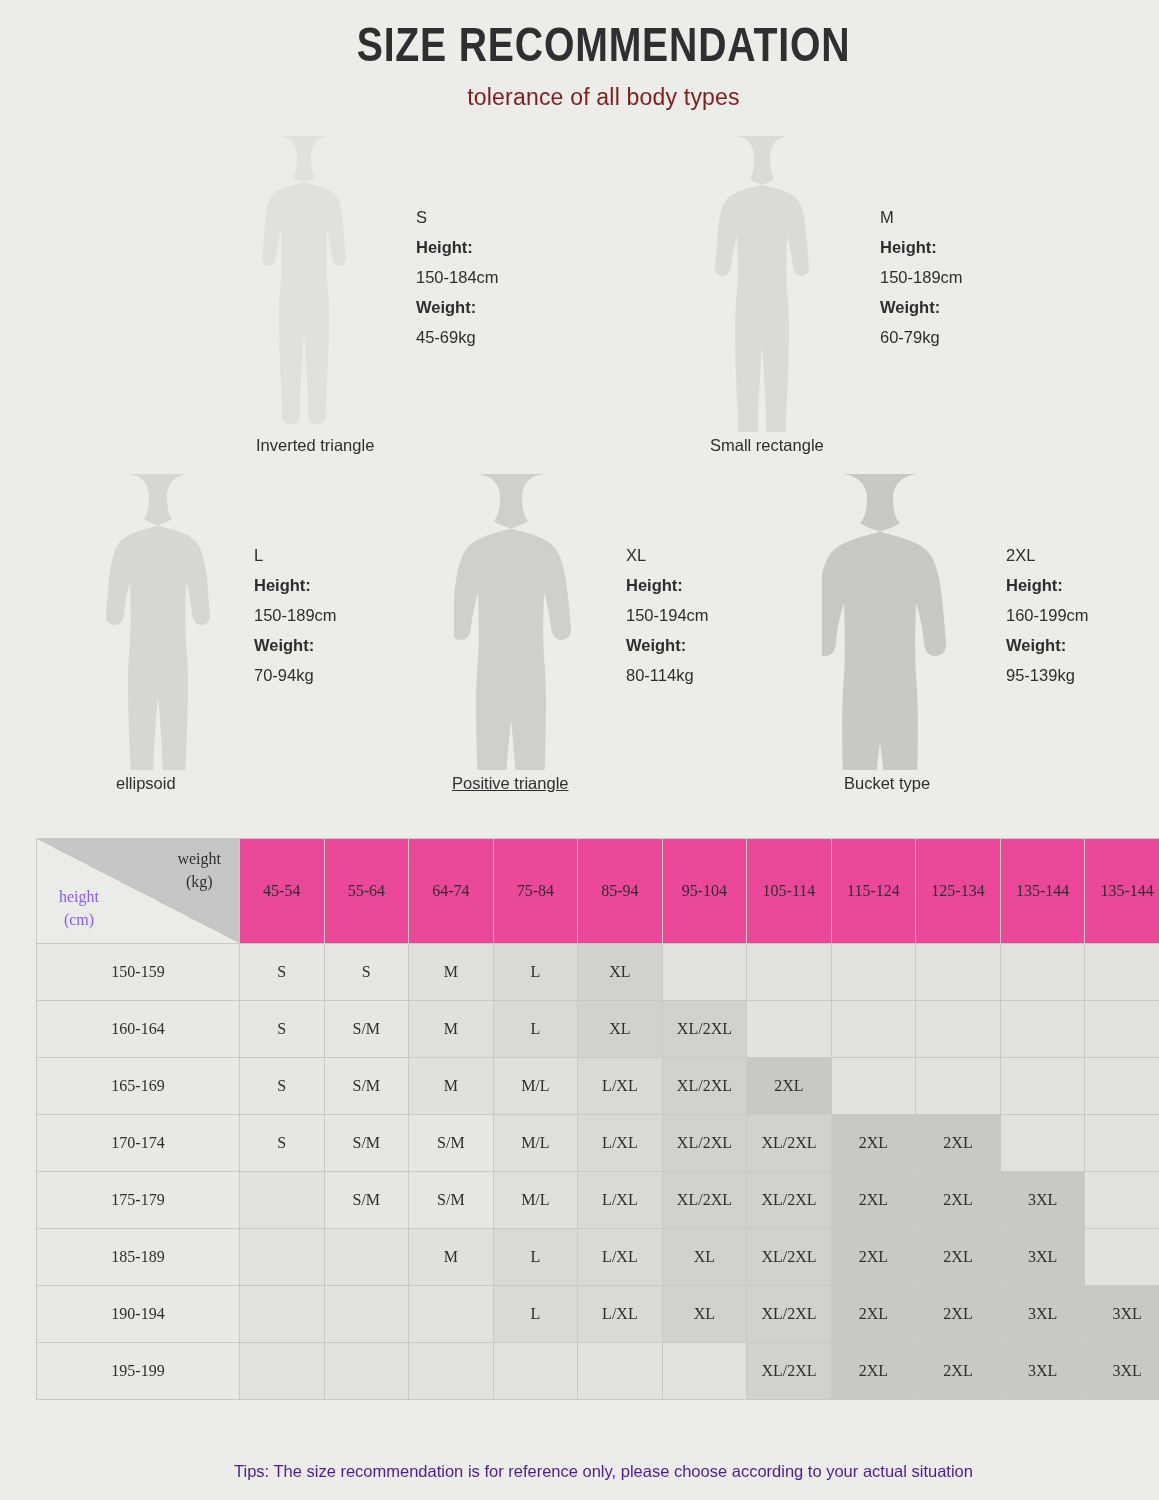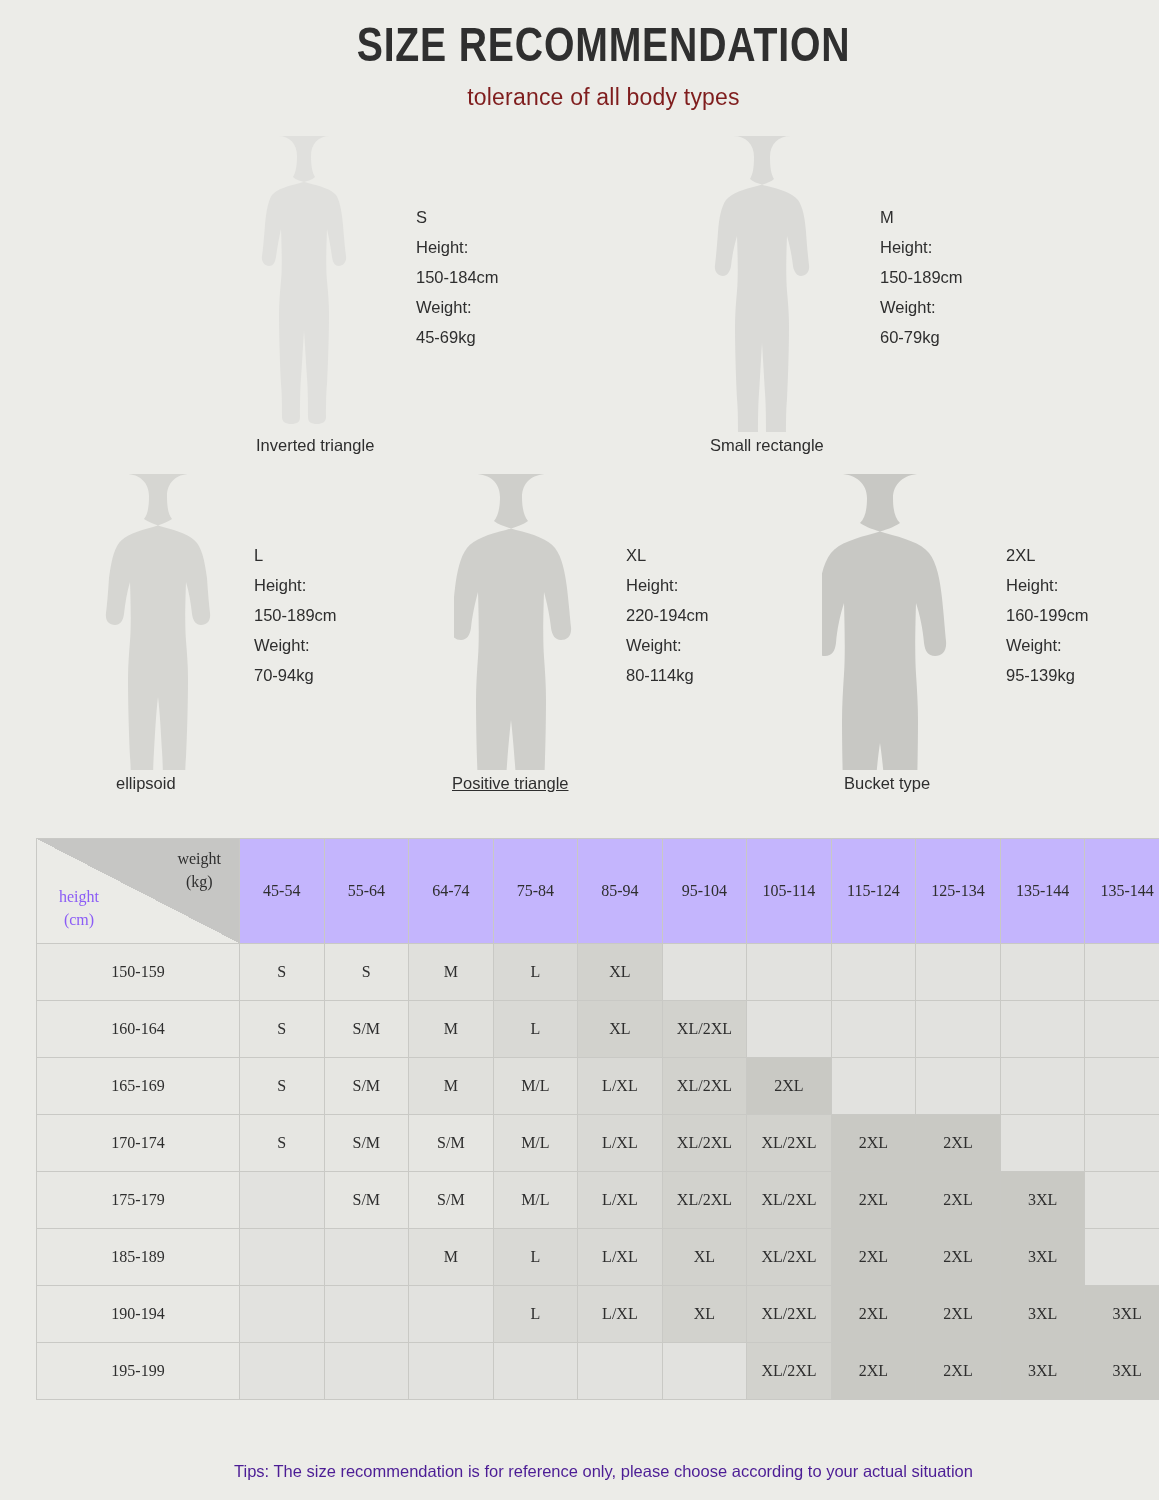--- a/index.html
+++ b/index.html
@@ -34,21 +34,21 @@
     letter-spacing:.2px;
   }
 
   
   .cards{position:absolute;left:0;top:132px;width:1159px;}
   .row1{position:relative;height:338px;}
   .row2{position:relative;height:338px;}
   .card{position:absolute;}
   .fig{position:absolute;left:0;top:0;}
   .info{position:absolute;font-size:16.5px;line-height:30px;color:#2e2e2e;white-space:nowrap;}
-  .info .lbl{font-weight:400;}
+  .info .lbl{font-weight:700;}
   .info .sz{display:block;}
   .caption{position:absolute;font-size:16.5px;color:#2e2e2e;white-space:nowrap;}
 
   
   .tablewrap{position:absolute;left:12px;top:838px;width:1134px;font-family:Liberation Serif, serif;}
   table.sz{border-collapse:collapse;width:1134px;table-layout:fixed;}
   table.sz td,table.sz th{
     border:1px solid #c9c9c5;
     font-weight:400;
     font-size:16px;
@@ -68,21 +68,21 @@
     background:linear-gradient(to bottom left, #c6c6c4 0 50%, transparent 50% 100%);
   }
   th.corner .wtxt{
     position:absolute;right:18px;top:8px;
     font-size:16px;line-height:23px;text-align:center;color:#2e2e2e;
   }
   th.corner .htxt{
     position:absolute;left:22px;bottom:12px;
     font-size:16px;line-height:23px;text-align:center;color:#8b5cf6;
   }
-  th.wcol{height:104px;background:#c4b5fd;font-size:15.5px;}
+  th.wcol{height:104px;background:#ec4899;font-size:15.5px;}
   td.hcol{height:56px;background:#e8e8e4;font-size:16px;}
   td.cell{height:56px;}
   td.cell.e{background:#e2e2df;}
   td.cell.t1{background:#e6e6e2;}
   td.cell.t2{background:#e0e0dc;}
   td.cell.t3{background:#d9d9d5;}
   td.cell.t4{background:#d2d2cd;}
   td.cell.t5{background:#c9c9c4;}
 
   .tips{
@@ -147,21 +147,21 @@
         <div class="caption" style="left:14px;top:304px;">ellipsoid</div>
       </div>
 
       <div class="card" style="left:430px;top:0;">
         <svg class="fig" width="186" height="300" viewBox="0 0 186 300">
           <path fill="#cfcfcb" d="M93 4c-15 0-25 9-25 23 0 11 2 19 6 24 -5 4-12 6-22 9 -17 4-32 9-39 18 -7 9-10 24-12 40 -2 17-3 30-4 39 -1 9 4 13 10 13 6 0 9-5 10-12 1-11 4-25 7-36 1 32 1 51 0 65 -1 14-2 28-2 43 0 28 1 64 2 86 1 12 1 31 1 42 0 7 5 10 13 10 8 0 13-3 13-10 0-12 0-33 1-48 1-18 3-42 5-60 2 18 4 42 5 60 1 15 1 36 1 48 0 7 5 10 13 10 8 0 13-3 13-10 0-11 0-30 1-42 1-22 2-58 2-86 0-15-1-29-2-43 -1-14-1-33 0-65 3 11 6 25 7 36 1 7 4 12 10 12 6 0 11-4 10-13 -1-9-2-22-4-39 -2-16-5-31-12-40 -7-9-22-14-39-18 -10-3-17-5-22-9 4-5 6-13 6-24 0-14-10-23-25-23z"></path>
         </svg>
         <div class="info" style="left:172px;top:70px;">
           <span class="sz">XL</span>
           <span class="sz lbl">Height:</span>
-          <span class="sz">220-194cm</span>
+          <span class="sz">150-194cm</span>
           <span class="sz lbl">Weight:</span>
           <span class="sz">80-114kg</span>
         </div>
         <div class="caption" style="left:-2px;top:304px;text-decoration:underline;">Positive triangle</div>
       </div>
 
       <div class="card" style="left:798px;top:0;">
         <svg class="fig" width="196" height="300" viewBox="0 0 196 300">
           <path fill="#c8c8c4" d="M98 4c-16 0-27 10-27 24 0 12 2 20 7 25 -6 4-14 7-25 10 -19 5-36 10-44 20 -8 10-11 27-13 45 -2 19-3 33-4 43 -1 10 4 15 11 15 7 0 10-5 11-13 1-13 4-28 8-40 1 35 1 56 0 71 -1 15-2 31-2 47 0 31 1 70 2 94 1 13 1 34 1 46 0 8 6 11 14 11 9 0 14-3 14-11 0-13 0-36 1-52 1-20 3-46 6-66 3 20 5 46 6 66 1 16 1 39 1 52 0 8 5 11 14 11 8 0 14-3 14-11 0-12 0-33 1-46 1-24 2-63 2-94 0-16-1-32-2-47 -1-15-1-36 0-71 4 12 7 27 8 40 1 8 4 13 11 13 7 0 12-5 11-15 -1-10-2-24-4-43 -2-18-5-35-13-45 -8-10-25-15-44-20 -11-3-19-6-25-10 5-5 7-13 7-25 0-14-11-24-27-24z"></path>
         </svg>

